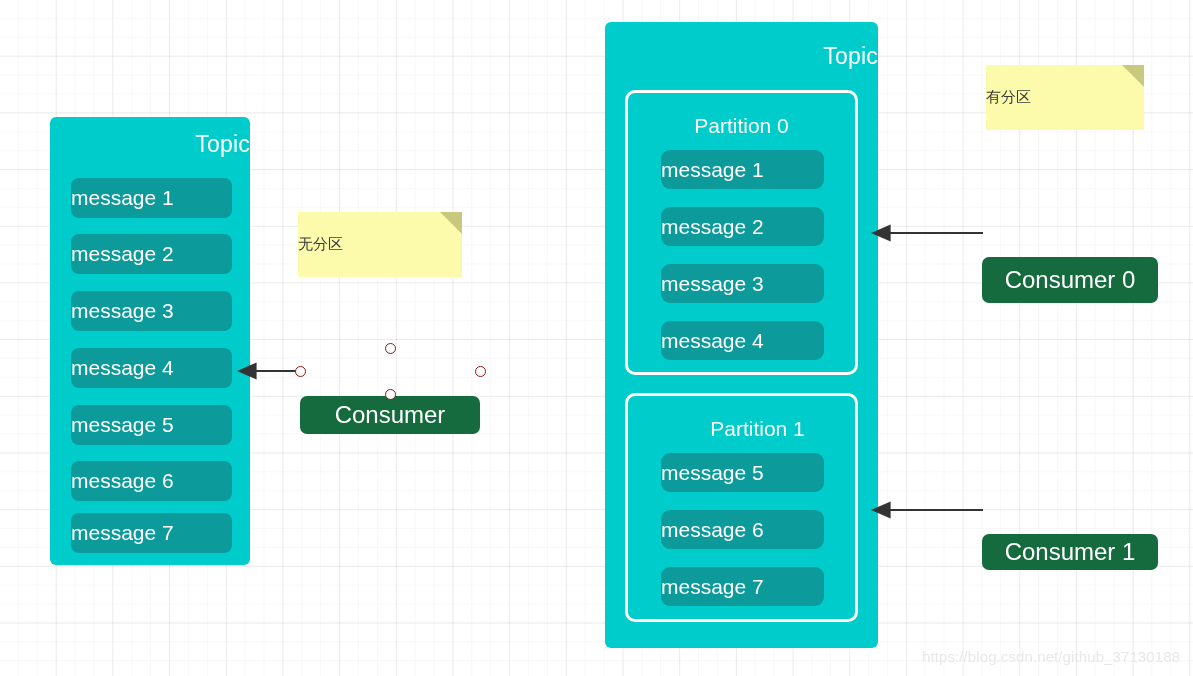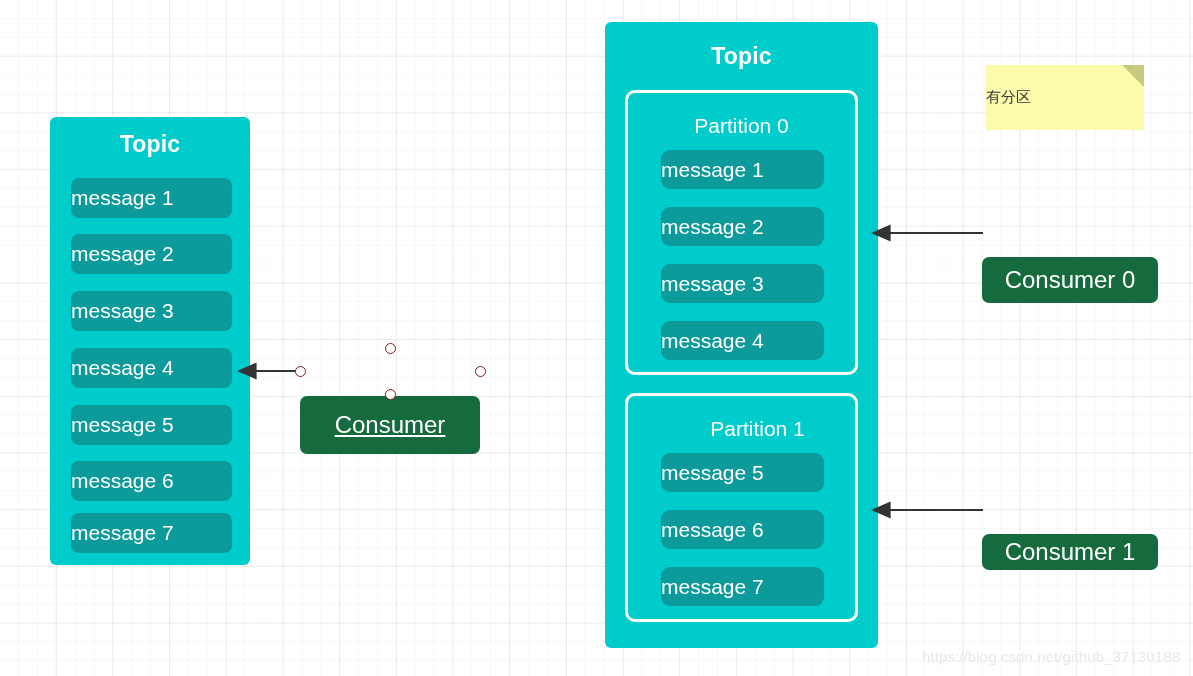--- a/index.html
+++ b/index.html
@@ -36,26 +36,25 @@
   .topic-box {
     position: absolute;
     background: #00cccc;
     border-radius: 6px;
     box-sizing: border-box;
   }
   .topic-title {
     position: absolute;
     left: 0;
     right: 0;
-    text-align: center;
+    text-align: right;
     color: #ffffff;
     font-size: 23px;
     line-height: 1;
     letter-spacing: 0.2px;
-    font-weight: bold;
   }
 
   
   .partition-box {
     position: absolute;
     border: 3px solid #ffffff;
     border-radius: 10px;
     box-sizing: border-box;
     background: transparent;
   }
@@ -177,31 +176,35 @@
       <span>message 5</span>
     </div>
     <div class="msg" style="left:21px; top:344px; width:161px; height:40px;">
       <span>message 6</span>
     </div>
     <div class="msg" style="left:21px; top:396px; width:161px; height:40px;">
       <span>message 7</span>
     </div>
   </div>
 
+  <div class="note" style="left:298px; top:212px; width:164px; height:65px;">
+    <div class="note-fold"></div>
+    <div class="note-text" style="top:24px;">无分区</div>
+  </div>
 
   <svg class="arrow" style="left:228px; top:360px; width:78px; height:22px;" viewBox="0 0 78 22" xmlns="http://www.w3.org/2000/svg">
     <defs>
       <marker id="ah-left" markerWidth="9" markerHeight="9" refX="8" refY="4.5" orient="auto-start-reverse">
         <path d="M9,4.5 L0,0.6 L0,8.4 Z" fill="#333333"></path>
       </marker>
     </defs>
     <line x1="76" y1="11" x2="11" y2="11" stroke="#333333" stroke-width="2.2" marker-end="url(#ah-left)"></line>
   </svg>
 
-  <div class="consumer" style="left:300px; top:348px; width:180px; height:58px;text-decoration:underline;">
+  <div class="consumer" style="left:300px; top:348px; width:180px; height:38px;">
     <span>Consumer</span>
   </div>
   <div class="handle" style="left:295px; top:366px;"></div>
   <div class="handle" style="left:475px; top:366px;"></div>
   <div class="handle" style="left:385px; top:343px;"></div>
   <div class="handle" style="left:385px; top:389px;"></div>
 
   <div class="topic-box" style="left:605px; top:22px; width:273px; height:626px;">
     <div class="topic-title" style="top:23px;">Topic</div>
 

